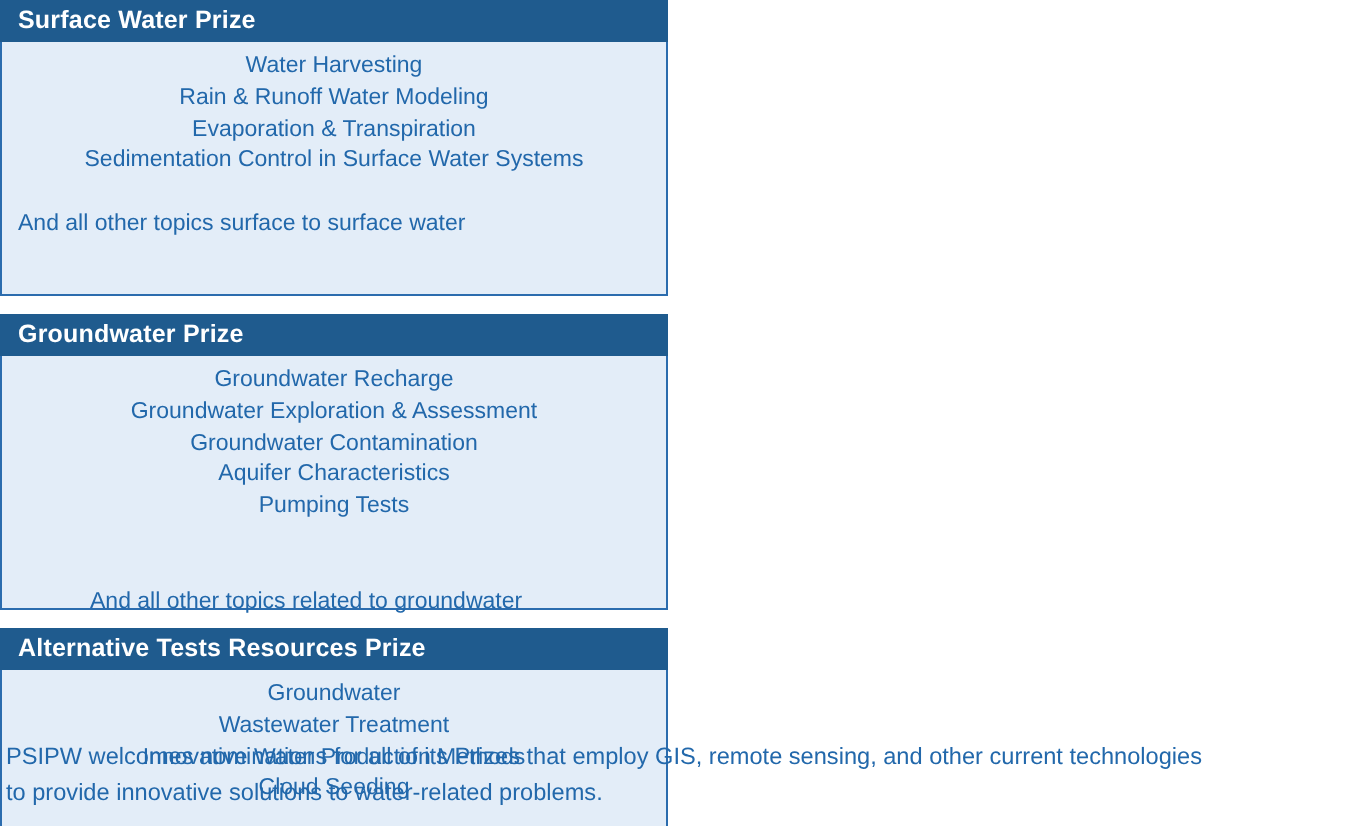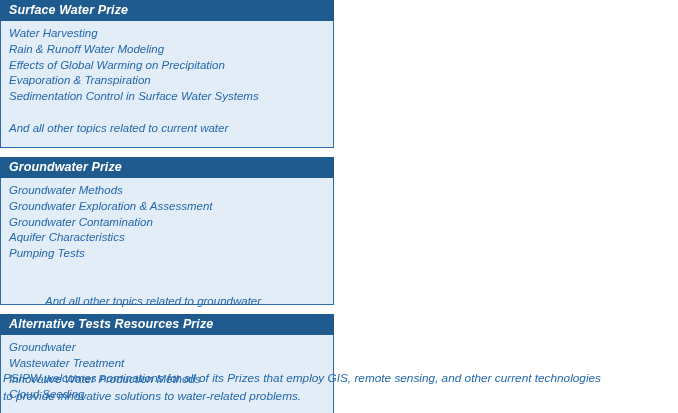--- a/index.html
+++ b/index.html
@@ -11,21 +11,20 @@
     height: 413px;
     background: #ffffff;
     font-family: "Liberation Sans", sans-serif;
     overflow: hidden;
   }
   .sheet {
     position: relative;
     width: 678px;
     height: 312px;
     box-sizing: border-box;
-    font-style: italic;
   }
   .grid {
     position: absolute;
     left: 0;
     top: 0;
     width: 678px;
     display: flex;
     flex-wrap: wrap;
     column-gap: 10px;
     row-gap: 9px;
@@ -61,20 +60,21 @@
   .panel-row-1 .panel-body {
     height: 127px;
   }
   .panel-row-2 .panel-body {
     height: 158px;
   }
   .topic-list {
     list-style: none;
     margin: 0;
     padding: 0;
+    text-align: center;
   }
   .topic-item {
     color: #2268ab;
     font-size: 11.5px;
     line-height: 15.8px;
     white-space: nowrap;
   }
   .panel-footnote {
     color: #2268ab;
     font-size: 11.5px;
@@ -102,33 +102,32 @@
 <div class="sheet">
 
   <div class="grid">
 
     <div class="panel panel-row-1">
       <div class="panel-header">Surface Water Prize</div>
       <div class="panel-body">
         <ul class="topic-list">
           <li class="topic-item">Water Harvesting</li>
           <li class="topic-item">Rain &amp; Runoff Water Modeling</li>
-          <li class="topic-item">Effects of Global Warming on Precipitation</li>
           <li class="topic-item">Evaporation &amp; Transpiration</li>
           <li class="topic-item">Sedimentation Control in Surface Water Systems</li>
         </ul>
-        <div class="panel-footnote">And all other topics related to current water</div>
+        <div class="panel-footnote">And all other topics surface to surface water</div>
       </div>
     </div>
 
     <div class="panel panel-row-1">
       <div class="panel-header">Groundwater Prize</div>
       <div class="panel-body">
         <ul class="topic-list">
-          <li class="topic-item">Groundwater Methods</li>
+          <li class="topic-item">Groundwater Recharge</li>
           <li class="topic-item">Groundwater Exploration &amp; Assessment</li>
           <li class="topic-item">Groundwater Contamination</li>
           <li class="topic-item">Aquifer Characteristics</li>
           <li class="topic-item">Pumping Tests</li>
         </ul>
         <div class="panel-footnote" style="margin-top:31.6px;margin-left:36px;">And all other topics related to groundwater</div>
       </div>
     </div>
 
     <div class="panel panel-row-2">

